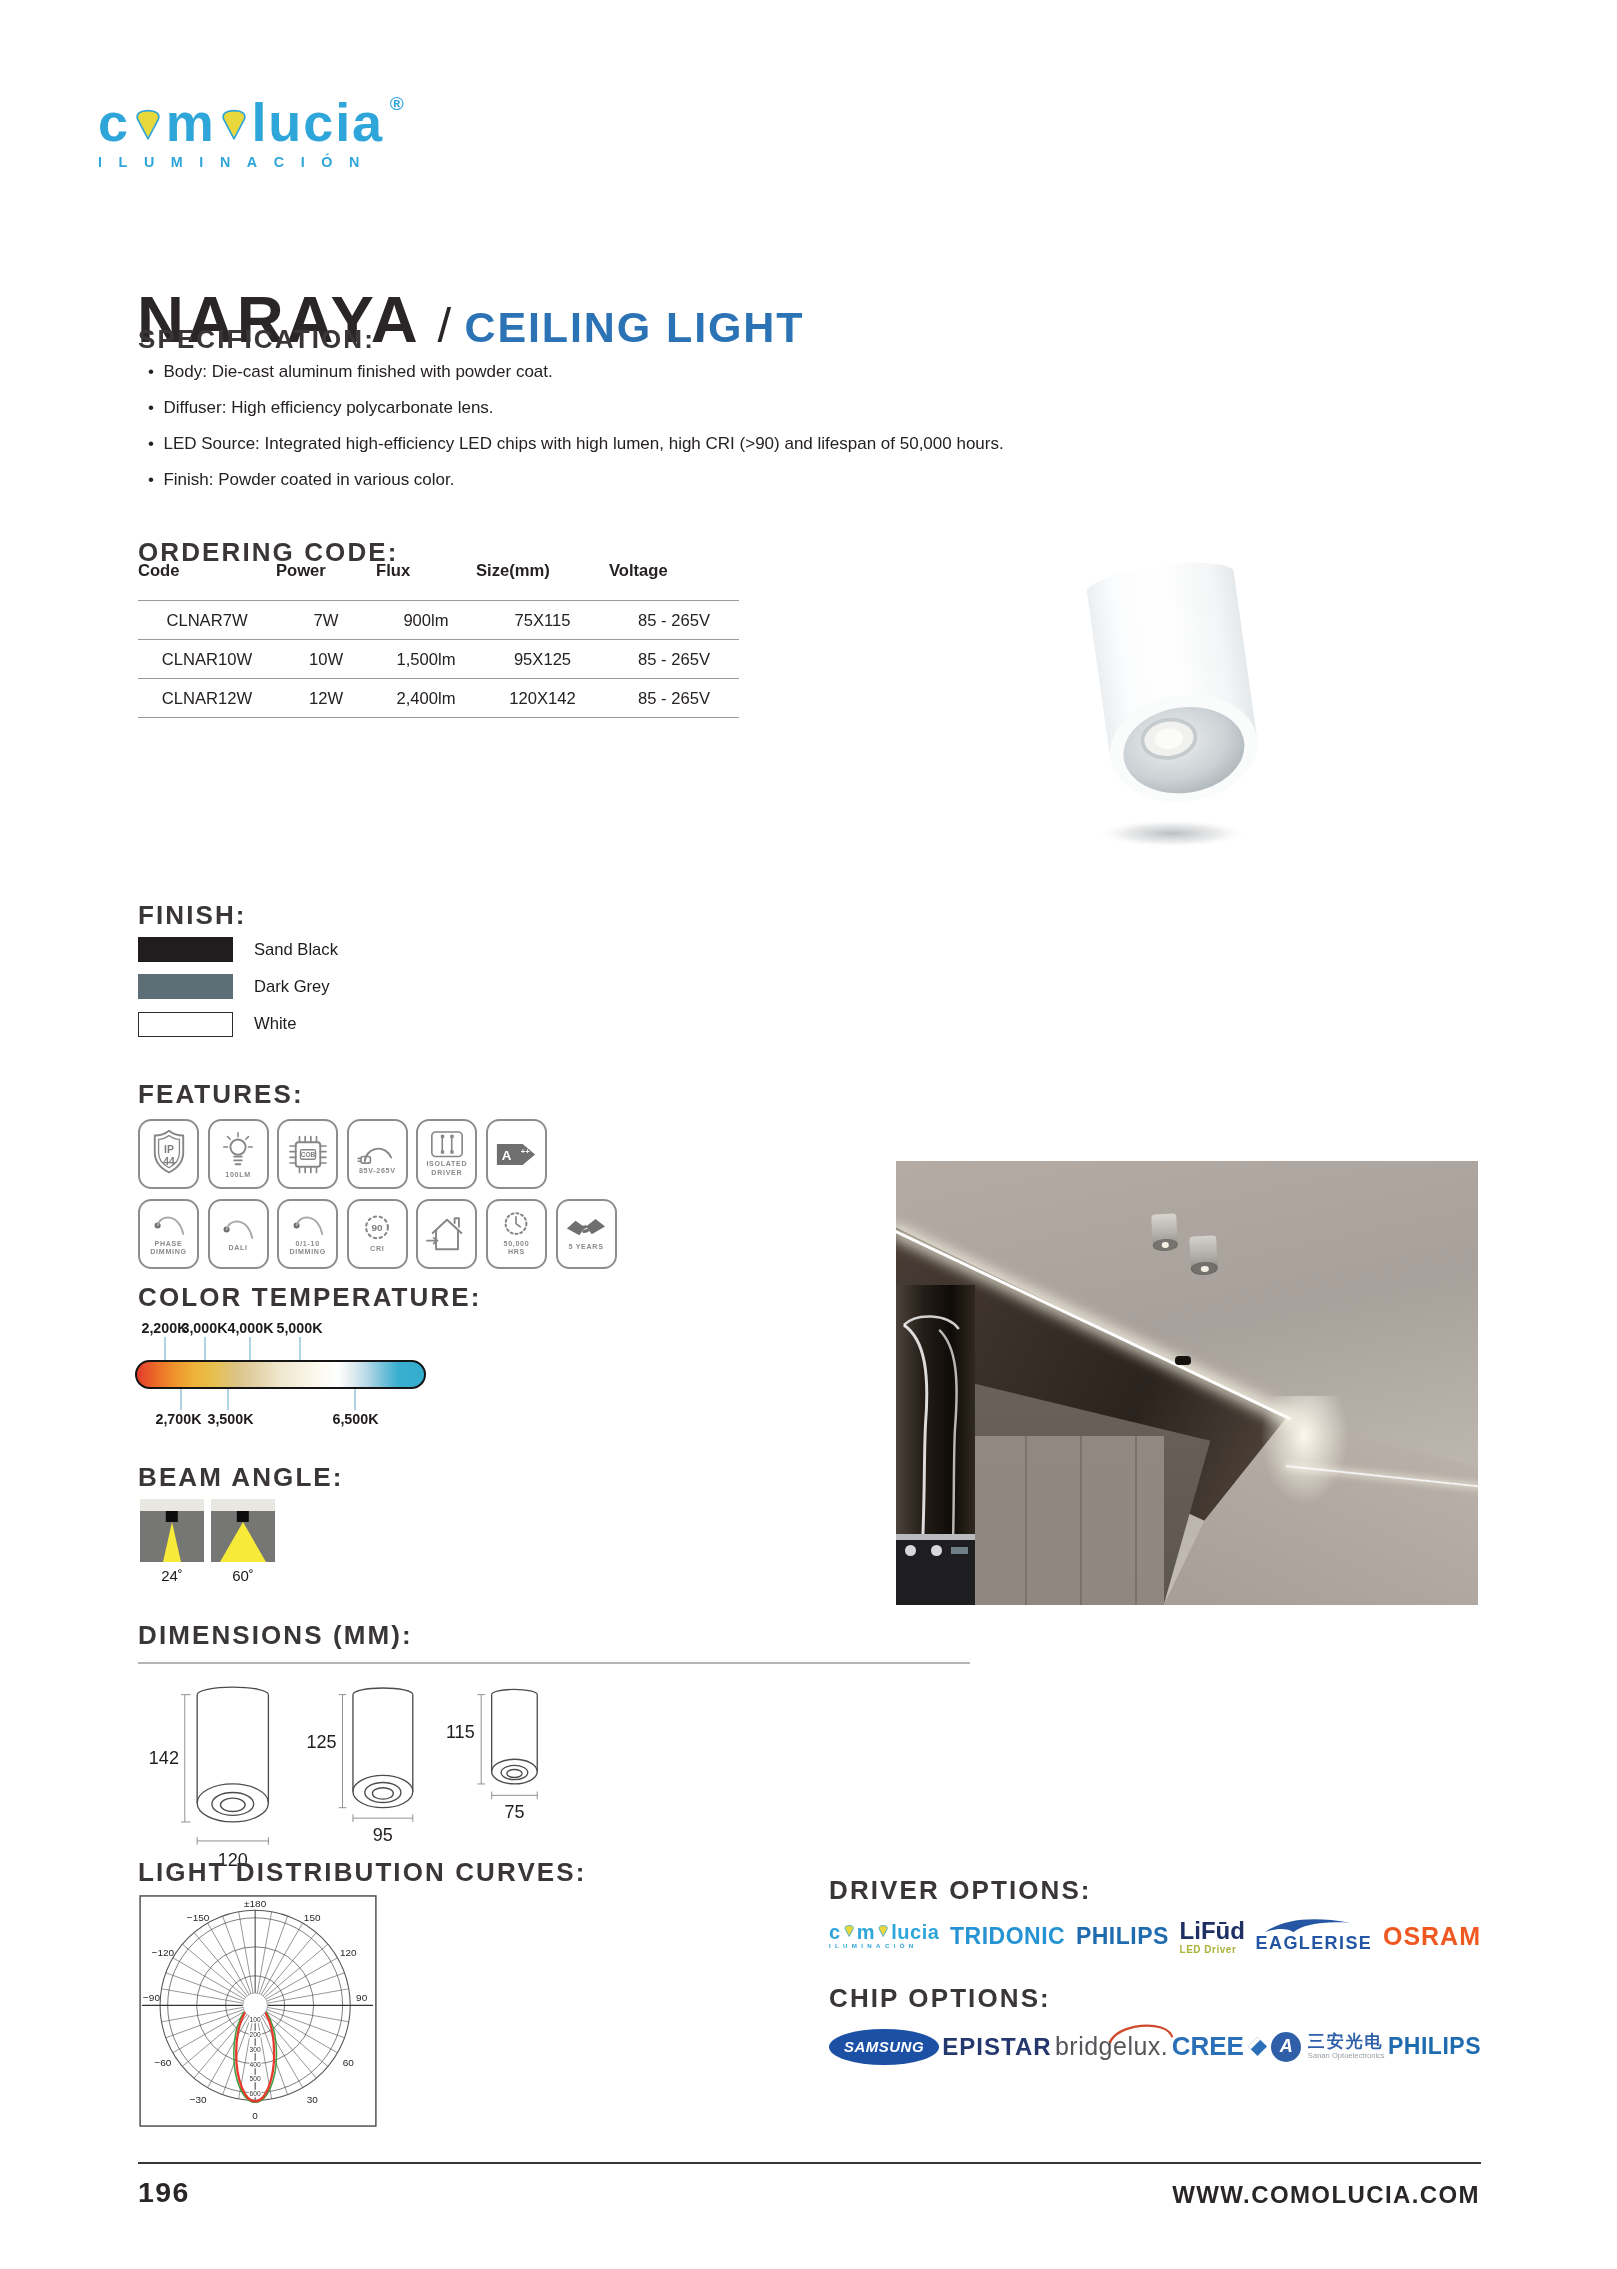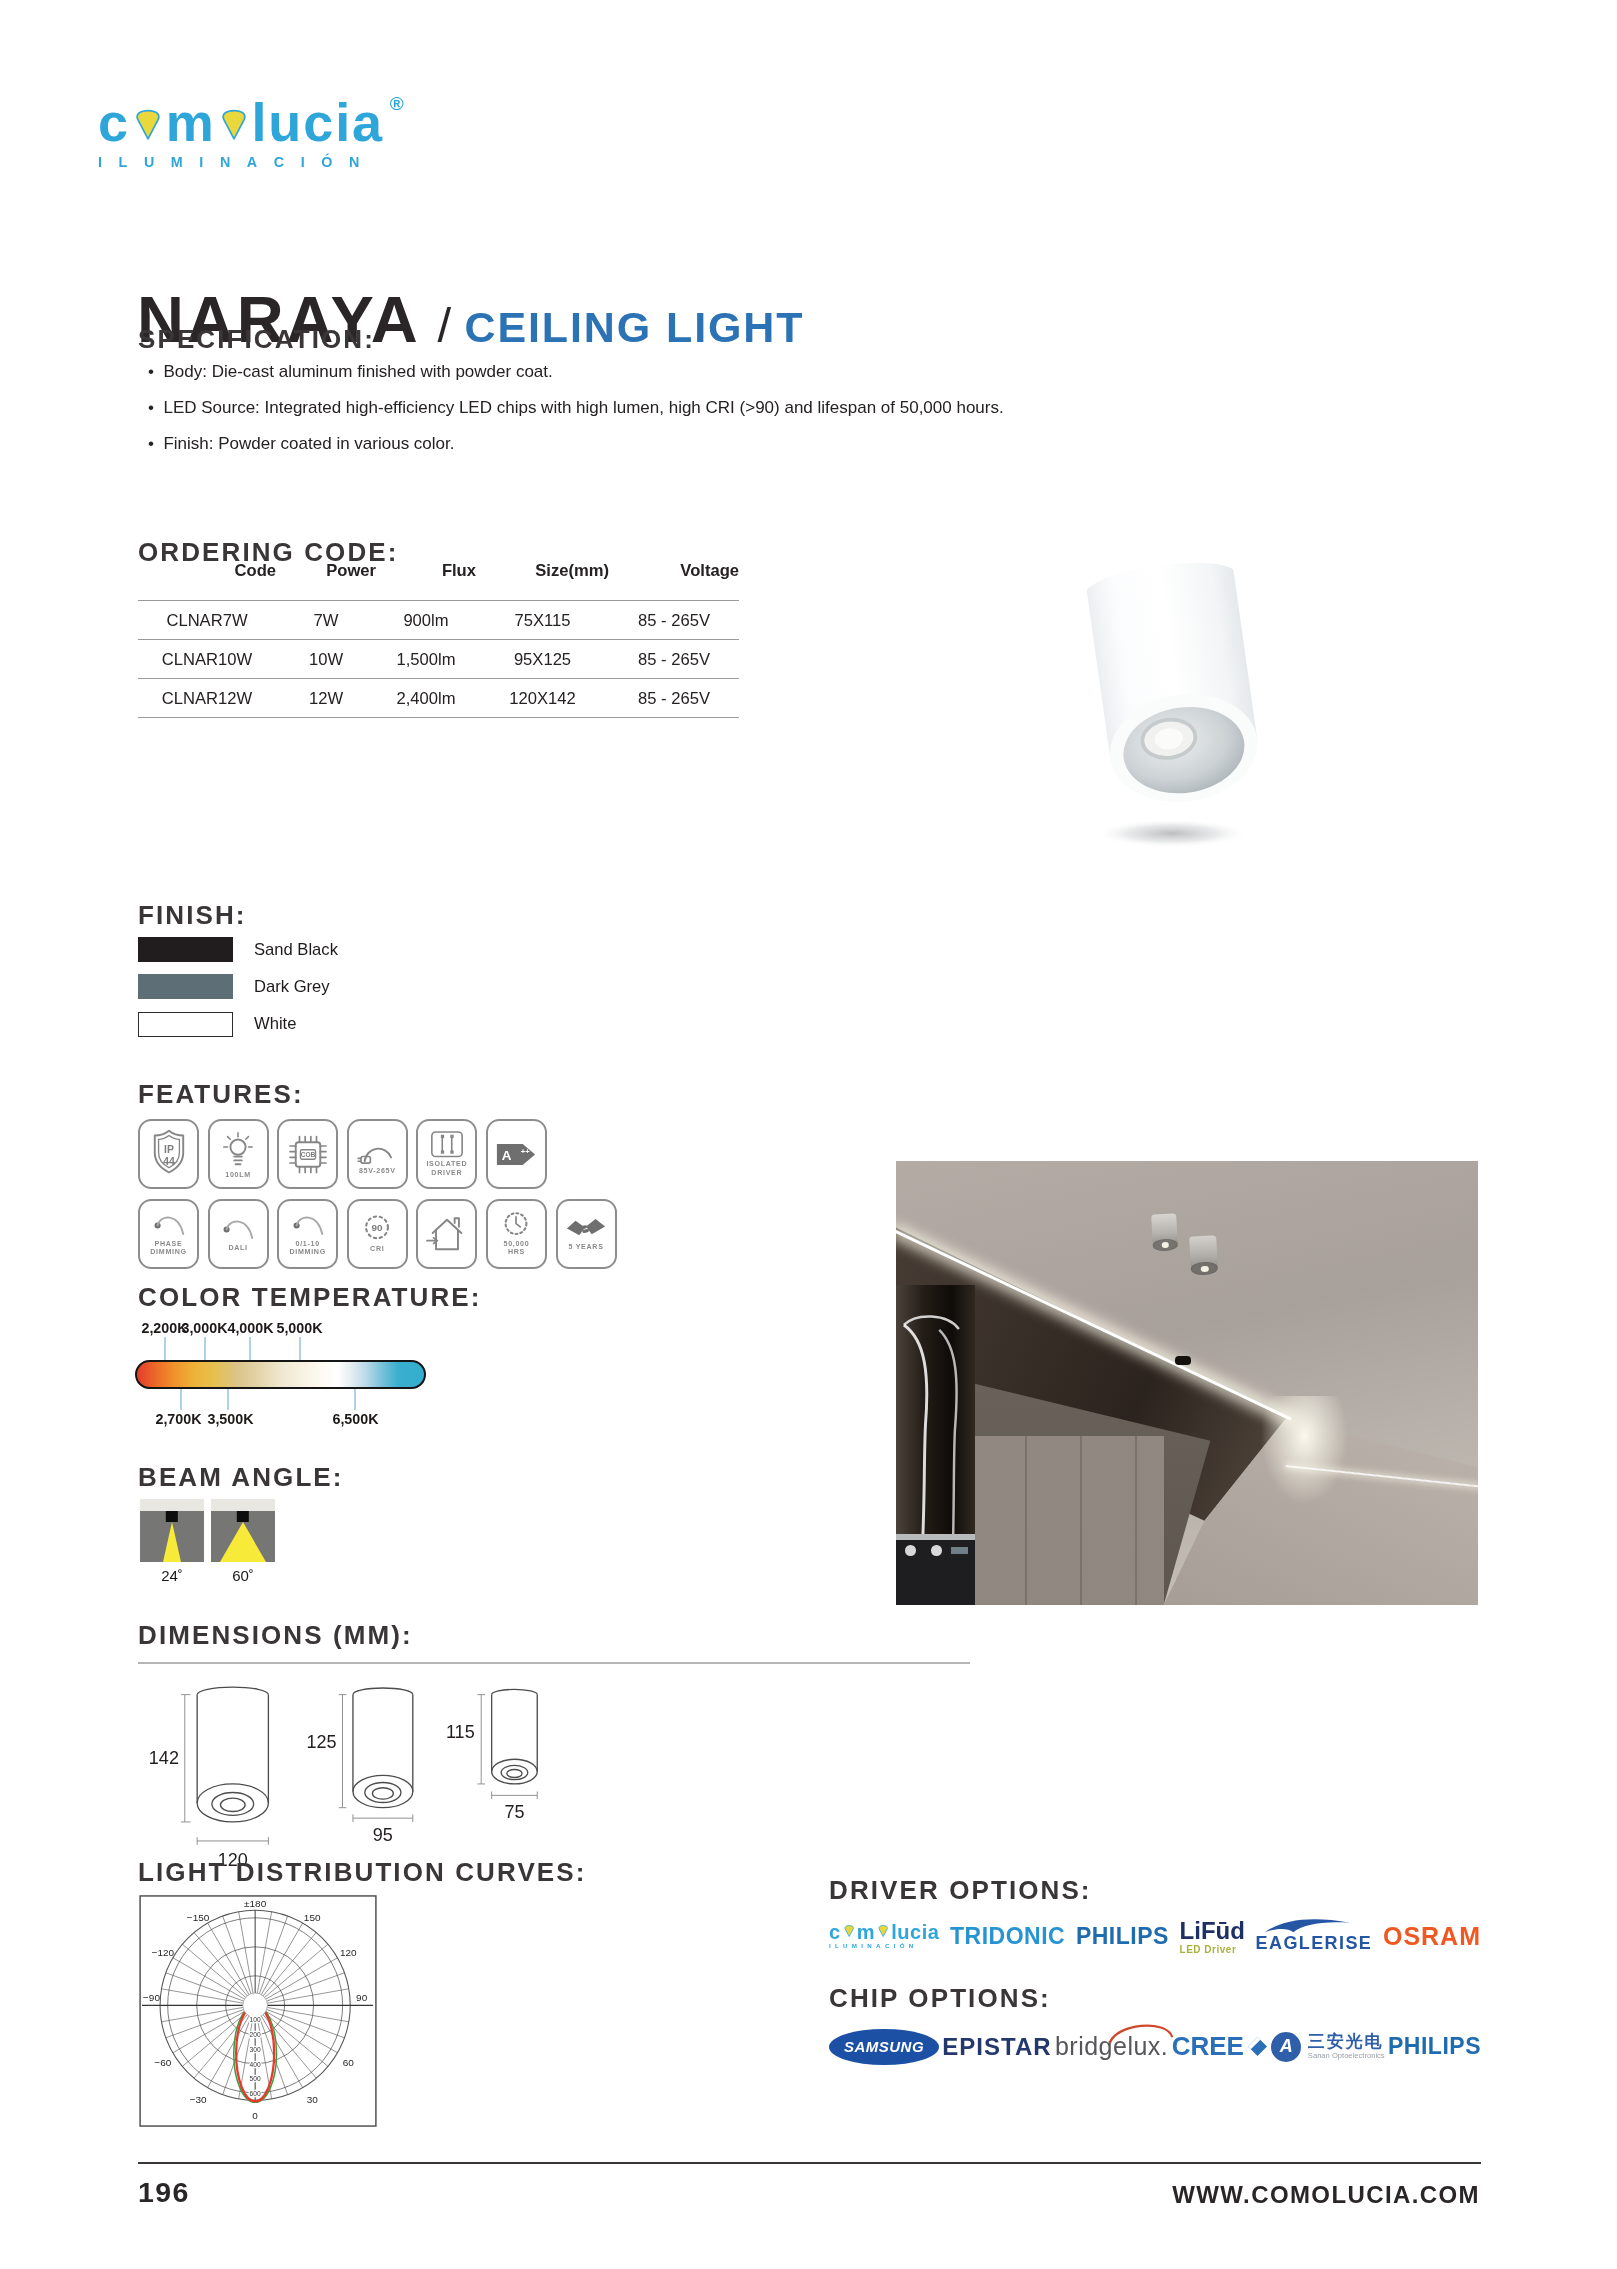--- a/index.html
+++ b/index.html
@@ -24,21 +24,21 @@
   .title-sep{font-size:49px;color:#2a2627;margin:0 13.3px 0 17px;font-weight:normal;}
   .title-cat{font-size:43px;font-weight:bold;color:#2c73b5;letter-spacing:1.9px;}
 
   
   .bullets{left:148px;top:362px;font-size:17px;color:#262122;}
   .bullet{margin-bottom:16px;white-space:nowrap;}
   .bullet .dot{margin-right:9.5px;}
 
   
   .order-table{position:absolute;left:138px;top:561px;border-collapse:collapse;table-layout:fixed;width:601px;font-size:16.6px;color:#262122;}
-  .order-table th{font-weight:bold;padding:0 0 19px 0;text-align:right;}
+  .order-table th{font-weight:bold;padding:0 0 19px 0;text-align:left;}
   .order-table td{text-align:center;padding:9.5px 0 8.6px 0;border-top:1.6px solid #9b9b9b;}
   .order-table tbody tr:last-child td{border-bottom:1.6px solid #9b9b9b;}
 
   
   .finish-rows{left:138px;top:937px;display:flex;flex-direction:column;gap:12.4px;}
   .finish-row{display:flex;align-items:center;}
   .sw{width:95px;height:25px;box-sizing:border-box;}
   .sw-black{background:#211d1e;}
   .sw-grey{background:#5d6e76;}
   .sw-white{background:#ffffff;border:1.9px solid #2f2b2c;}
@@ -133,20 +133,21 @@
 
 <div class="abs title-row">
   <span class="title-product">NARAYA</span>
   <span class="title-sep">/</span>
   <span class="title-cat">CEILING LIGHT</span>
 </div>
 
 <div class="sec-h" style="left:138px;top:324px;">SPECIFICATION:</div>
 <div class="abs bullets">
   <div class="bullet"><span class="dot">•</span><span>Body: Die-cast aluminum finished with powder coat.</span></div>
+  <div class="bullet"><span class="dot">•</span><span>Diffuser: High efficiency polycarbonate lens.</span></div>
   <div class="bullet"><span class="dot">•</span><span>LED Source: Integrated high-efficiency LED chips with high lumen, high CRI (&gt;90) and lifespan of 50,000 hours.</span></div>
   <div class="bullet"><span class="dot">•</span><span>Finish: Powder coated in various color.</span></div>
 </div>
 
 <div class="sec-h" style="left:138px;top:537px;">ORDERING CODE:</div>
 <table class="order-table">
   <colgroup>
       <col style="width:138px">
       <col style="width:100px">
       <col style="width:100px">

